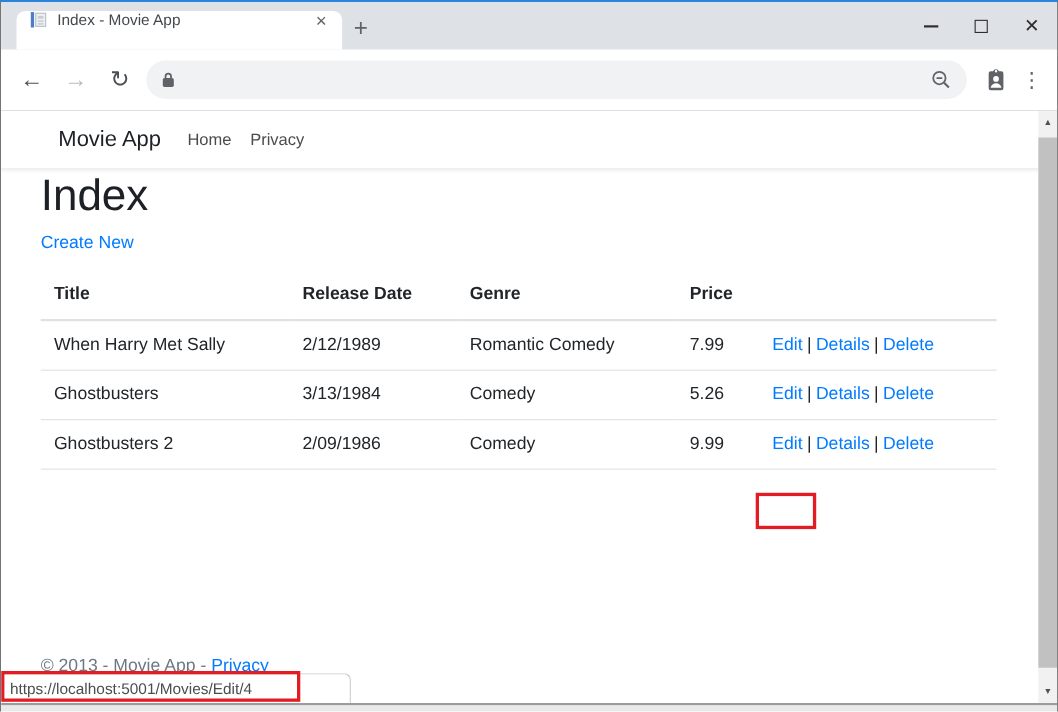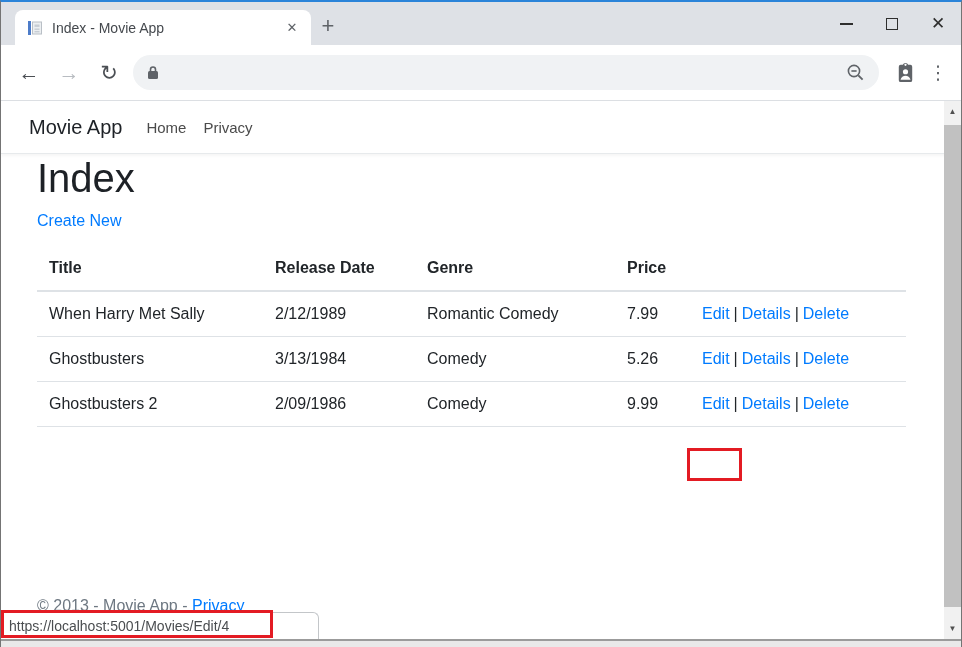--- a/index.html
+++ b/index.html
@@ -5,21 +5,21 @@
   html,body{margin:0;padding:0;background:#fff;}
   *{box-sizing:border-box;}
   .window{
     width:962px;height:647px;position:relative;
     border-top:2px solid #2b84d9;border-left:1px solid #747474;border-right:1px solid #747474;
     background:#fff;font-family:"Liberation Sans",sans-serif;
     display:flex;flex-direction:column;overflow:hidden;
   }
   
   .tabstrip{height:43px;background:#dee1e6;display:flex;align-items:flex-end;padding-left:14px;position:relative;flex:0 0 auto;}
-  .tab{width:296px;height:35px;background:#fff;border-radius:8px 8px 0 0;display:flex;align-items:center;padding:0 10px 0 12px;}
+  .tab{width:296px;height:35px;background:#fff;border-radius:8px 8px 0 0;display:flex;align-items:flex-start;padding:0 10px 0 12px;}
   .tab-title{flex:1;font-size:14px;color:#45494e;margin-left:9px;white-space:nowrap;overflow:hidden;}
   .tab-close{width:18px;height:18px;display:flex;align-items:center;justify-content:center;font-size:13px;color:#5f6368;cursor:default;}
   .newtab{width:34px;height:35px;display:flex;align-items:center;justify-content:center;font-size:22px;font-weight:300;color:#5f6368;margin-bottom:2px;}
   .win-controls{position:absolute;top:0;right:0;height:43px;display:flex;align-items:center;}
   .win-btn{width:46px;height:43px;display:flex;align-items:center;justify-content:center;color:#2e2e2e;}
   .glyph-min{width:13px;height:2px;background:#2e2e2e;}
   .glyph-max{width:12px;height:12px;border:1.5px solid #2e2e2e;}
   .glyph-close{font-size:17px;font-weight:300;}
   
   .toolbar{height:56px;border-bottom:1px solid #dcdfe3;background:#fff;display:flex;align-items:center;padding:0 8px;flex:0 0 auto;}
@@ -28,21 +28,21 @@
   .omnibox{flex:1;height:35px;background:#f0f2f4;border-radius:18px;display:flex;align-items:center;padding:0 14px;margin:0 8px 0 4px;}
   .url{margin-left:11px;font-size:15px;white-space:nowrap;}
   .url .dark{color:#202124;}
   .url .gray{color:#5f6368;}
   .omni-spacer{flex:1;}
   .toolbar-icon{display:flex;align-items:center;justify-content:center;}
   .profile-btn{width:36px;height:36px;}
   .menu-btn{width:30px;height:36px;font-size:19px;color:#5f6368;}
   
   .page{flex:1 1 auto;position:relative;background:#fff;overflow:hidden;}
-  .site-navbar{height:53px;display:flex;align-items:center;padding:0 28px;border-bottom:1px solid #e7eaec;box-shadow:0 2px 3px rgba(0,0,0,.04);}
+  .site-navbar{height:53px;display:flex;align-items:center;padding:0 52px;border-bottom:1px solid #e7eaec;box-shadow:0 2px 3px rgba(0,0,0,.04);}
   .brand{font-size:20px;color:#1d2126;text-decoration:none;margin-right:24px;}
   .nav-link{font-size:15px;color:#4b4b4b;text-decoration:none;margin-right:17px;}
   .content{padding:0 36px;}
   h1.page-title{font-size:40px;font-weight:400;color:#1d2126;margin:0 0 0 0;line-height:1.2;}
   .create-link{display:inline-block;margin-top:10px;font-size:16px;color:#007bff;text-decoration:none;}
   table.movies{width:869px;border-collapse:collapse;table-layout:fixed;margin-top:16px;}
   table.movies th{ text-align:left;padding:12px;font-size:16px;color:#212529;border-bottom:2px solid #dee2e6;line-height:20px;}
   table.movies td{padding:12px;font-size:16px;color:#212529;border-bottom:1px solid #dee2e6;line-height:20px;}
   .action-link{color:#007bff;text-decoration:none;}
   .action-link.hovered{text-decoration:underline;}

